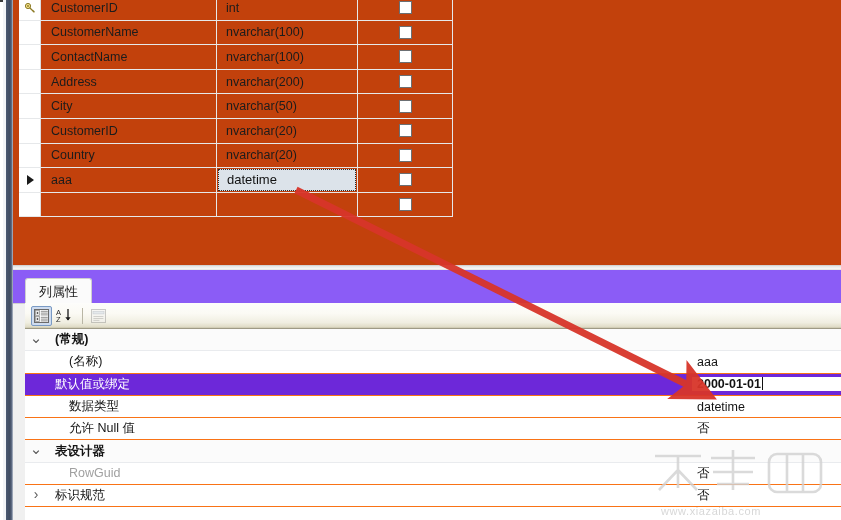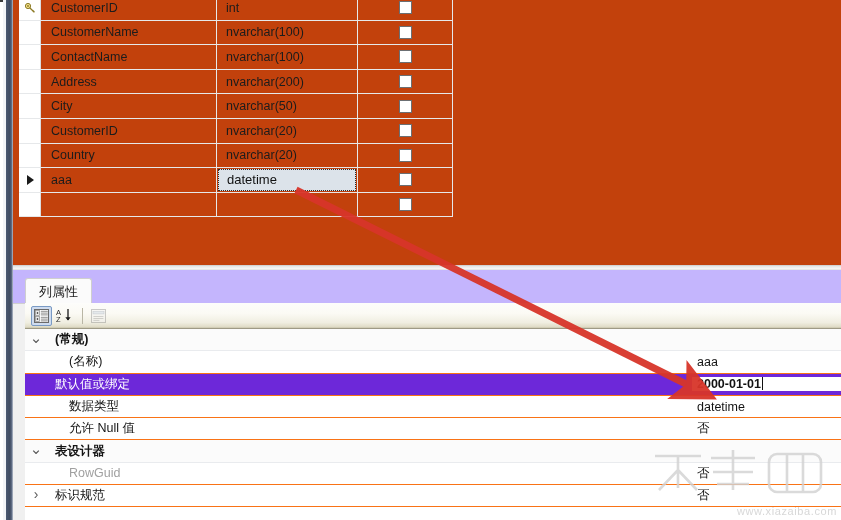--- a/index.html
+++ b/index.html
@@ -45,21 +45,21 @@
     display:flex;align-items:center;padding-left:8px;box-sizing:border-box;
     font-size:13px;color:#111;
   }
 
   
   .splitter{position:absolute;left:13px;top:265px;width:828px;height:5px;
             background:linear-gradient(to bottom,#c9c9c9 0%,#e7e7e7 30%,#f4f4f4 70%,#dfdfdf 100%);}
 
   
   .props{position:absolute;left:13px;top:270px;width:828px;height:250px;background:#f0f0f0;overflow:hidden;}
-  .tabstrip{position:absolute;left:0;top:0;width:828px;height:33px;background:#c4b5fd;
+  .tabstrip{position:absolute;left:0;top:0;width:828px;height:33px;background:#8b5cf6;
             border-bottom:1px solid #cfcfcf;}
   .tab{position:absolute;left:12px;top:8px;height:25px;padding:0 13px;
        background:#fbfbfb;border:1px solid #cfcfcf;border-bottom:none;
        border-radius:3px 3px 0 0;display:flex;align-items:center;
        font-size:13px;color:#1b1b1b;}
 
   .ptoolbar{position:absolute;left:12px;top:33px;width:816px;height:26px;
             background:linear-gradient(to bottom,#fdfdfb 0%,#fbfaf4 42%,#f0eee1 78%,#dedac4 97%,#b9b49b 100%);
             border-bottom:1px solid #9e9a85;display:flex;align-items:center;padding-left:6px;box-sizing:border-box;}
   .tbtn{width:21px;height:20px;box-sizing:border-box;display:flex;align-items:center;justify-content:center;
@@ -85,21 +85,21 @@
   .caret.down::before{content:"\2304";font-size:15px;line-height:10px;}
   .caret.right::before{content:"\203A";font-size:14px;line-height:10px;}
   .pvalue .caret-bar{display:inline-block;width:1px;height:13px;background:#111;
       vertical-align:-2px;margin-left:1px;}
 
   
   .annot{position:absolute;left:0;top:0;width:841px;height:520px;pointer-events:none;}
 
   
   .watermark{position:absolute;right:4px;bottom:2px;width:190px;height:72px;pointer-events:none;opacity:.82;}
-  .wm-txt{position:absolute;left:14px;bottom:1px;width:176px;text-align:right;
+  .wm-txt{position:absolute;left:14px;bottom:1px;width:176px;text-align:left;
           font-size:11px;letter-spacing:.6px;color:#cfcfcf;}
 </style>
 </head>
 <body>
 
 <div id="app">
 
   <div class="top-hairline"></div>
   <div class="top-hairline right"></div>
 

